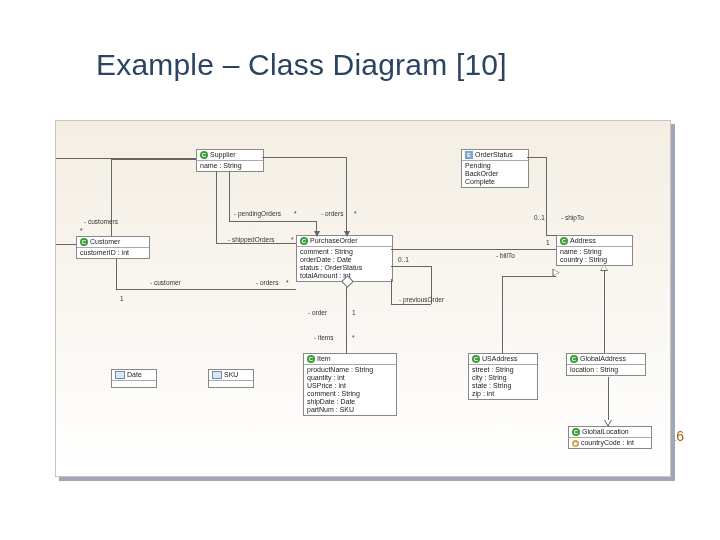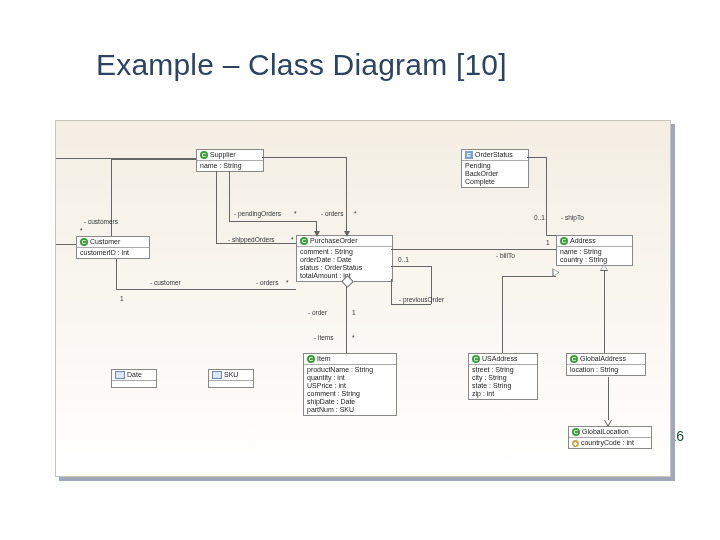--- a/index.html
+++ b/index.html
@@ -24,21 +24,21 @@
     left: 96px;
     font-size: 30px;
     color: #2b4463;
     letter-spacing: 0.2px;
   }
   .page-num {
     position: absolute;
     right: 36px;
     bottom: 24px;
     font-size: 14px;
-    color: #14532d;
+    color: #a16207;
   }
   .card-frame {
     position: absolute;
     left: 55px;
     top: 120px;
     width: 614px;
     height: 355px;
     background: linear-gradient(#f4eee3, #fff);
     border: 1px solid #c9c5bc;
     box-shadow: 4px 4px 0 #9fa7b8;

